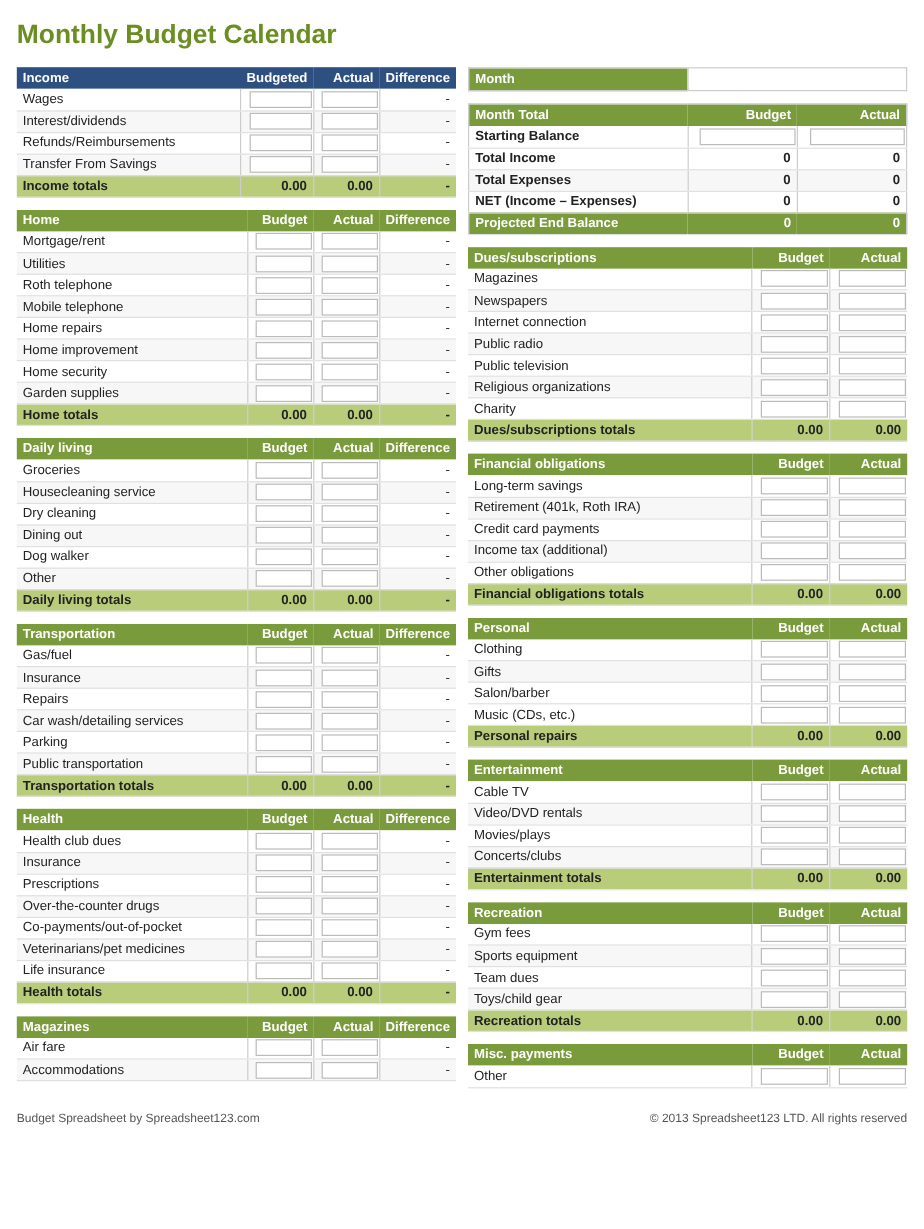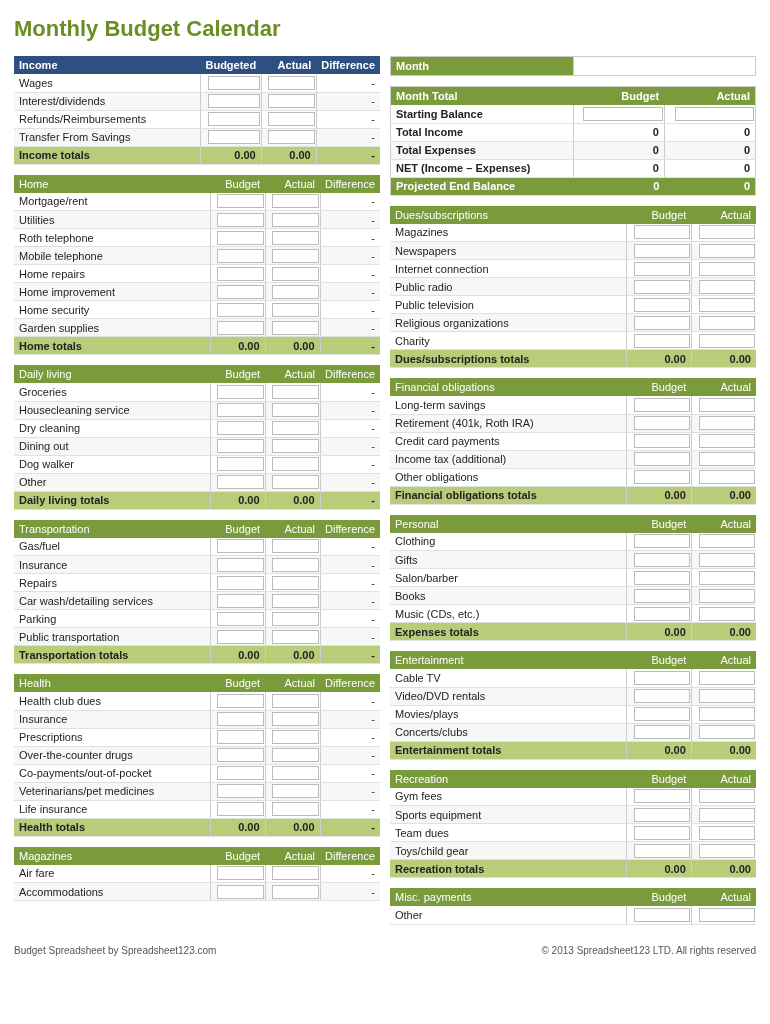--- a/index.html
+++ b/index.html
@@ -91,21 +91,21 @@
       justify-content: space-between;
       margin-top: 10px;
       font-size: 10px;
       color: #555;
     }
     .section-header-row th {
       background-color: #7a9b3c;
       color: #fff;
       padding: 3px 5px;
       text-align: left;
-      font-weight: normal;
+      font-weight: bold;
     }
     .section-header-row th.right {
       text-align: right;
     }
     .section-header-blue th {
       background-color: #2e5080;
       color: #fff;
       padding: 3px 5px;
       text-align: left;
       font-weight: bold;
@@ -614,32 +614,27 @@
               <tr class="row-even table-row">
       <td class="label-col">Gifts</td>
       <td class="value-col" style="padding:1px;"><input type="text" style="width: 90%; border: 1px solid rgb(187, 187, 187); height: 14px; font-size: 10px;"></td>
       <td class="value-col" style="padding:1px;"><input type="text" style="width: 90%; border: 1px solid rgb(187, 187, 187); height: 14px; font-size: 10px;"></td>
     </tr>
               <tr class="row-odd table-row">
       <td class="label-col">Salon/barber</td>
       <td class="value-col" style="padding:1px;"><input type="text" style="width: 90%; border: 1px solid rgb(187, 187, 187); height: 14px; font-size: 10px;"></td>
       <td class="value-col" style="padding:1px;"><input type="text" style="width: 90%; border: 1px solid rgb(187, 187, 187); height: 14px; font-size: 10px;"></td>
     </tr>
-              <tr class="row-even table-row">
-      <td class="label-col">Books</td>
-      <td class="value-col" style="padding:1px;"><input type="text" style="width: 90%; border: 1px solid rgb(187, 187, 187); height: 14px; font-size: 10px;"></td>
-      <td class="value-col" style="padding:1px;"><input type="text" style="width: 90%; border: 1px solid rgb(187, 187, 187); height: 14px; font-size: 10px;"></td>
-    </tr>
               <tr class="row-odd table-row">
       <td class="label-col">Music (CDs, etc.)</td>
       <td class="value-col" style="padding:1px;"><input type="text" style="width: 90%; border: 1px solid rgb(187, 187, 187); height: 14px; font-size: 10px;"></td>
       <td class="value-col" style="padding:1px;"><input type="text" style="width: 90%; border: 1px solid rgb(187, 187, 187); height: 14px; font-size: 10px;"></td>
     </tr>
               <tr class="totals-row">
-      <td>Expenses totals</td>
+      <td>Personal repairs</td>
       <td class="value-col right zero-val">0.00</td>
       <td class="value-col right zero-val">0.00</td>
     </tr>
             </tbody>
         </table>
       </div>
 
       <div class="section">
         <table>
           <thead>

